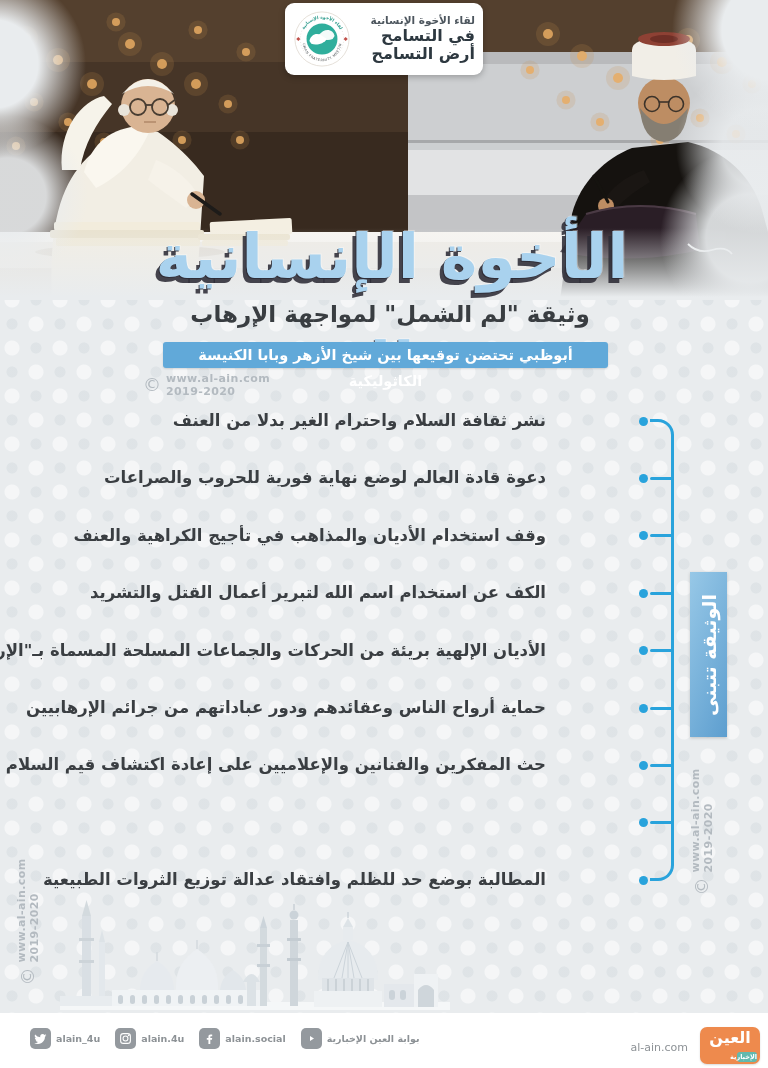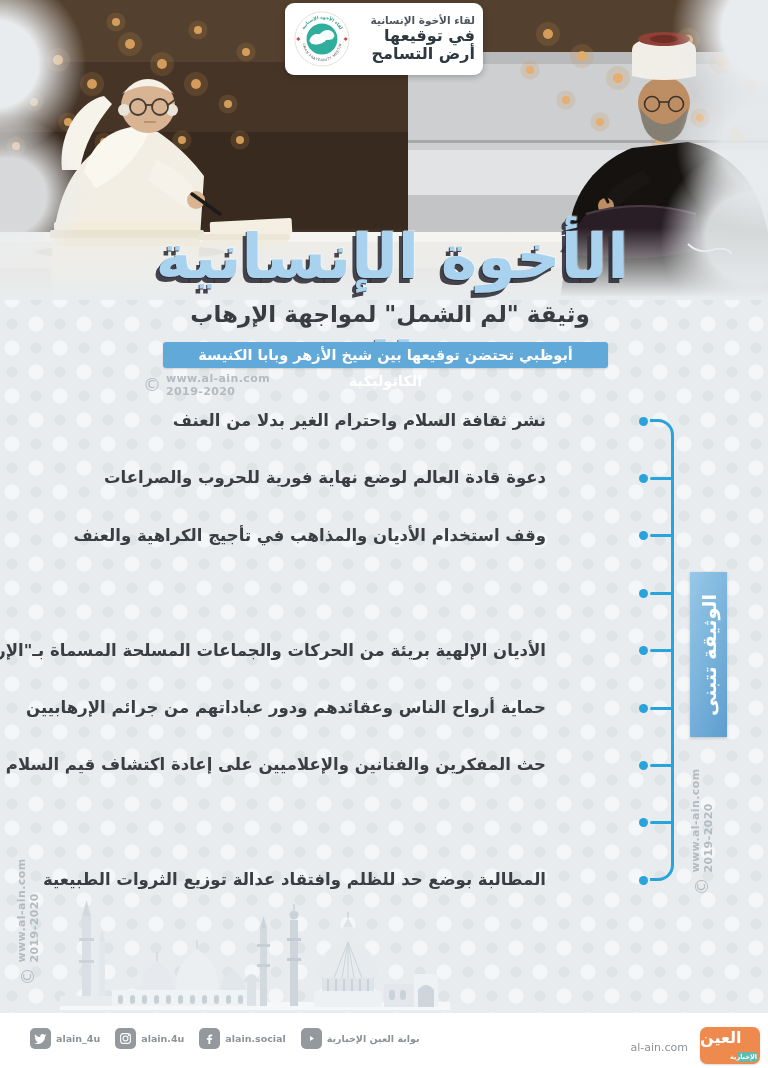--- a/index.html
+++ b/index.html
@@ -67,21 +67,21 @@
   .footer{position:absolute;left:0;top:1013px;width:768px;height:55px;background:#fff;}
   .social-row{position:absolute;left:30px;top:15px;display:flex;align-items:center;gap:15px;}
   .social-item{display:flex;align-items:center;gap:5px;cursor:pointer;}
   .sicon{width:21px;height:21px;border-radius:5px;background:#94999e;display:flex;
     align-items:center;justify-content:center;}
   .handle{font-size:9.5px;font-weight:bold;color:#8d9296;}
   .handle.ar{direction:rtl;}
   .site-url{position:absolute;right:80px;top:28px;font-size:11px;color:#8d9296;}
   .brand-logo{position:absolute;right:8px;top:14px;width:60px;height:37px;border-radius:7px;
     background:var(--brand-orange,#ee8a4d);overflow:hidden;box-shadow:0 1px 2px rgba(0,0,0,.15);}
-  .brand-name{position:absolute;left:0;right:0;top:1px;text-align:left;color:#fff;
+  .brand-name{position:absolute;left:0;right:0;top:1px;text-align:center;color:#fff;
     font-size:16px;font-weight:bold;direction:rtl;}
   .brand-tag{position:absolute;left:3px;right:3px;bottom:2px;height:10px;border-radius:3px;
     background:var(--brand-teal,#62b9ae);color:#fff;font-size:6.5px;font-weight:bold;
     text-align:center;line-height:10px;direction:rtl;margin-left:34px;}
 </style>
 </head>
 <body>
 
 <div class="page">
 
@@ -212,21 +212,21 @@
         <rect x="700" y="230" width="26" height="10" rx="3" fill="#1b1917" transform="rotate(7 713 235)"></rect>
         <path d="M688,244 q10,10 24,6 q14,-4 20,4" fill="none" stroke="#f4f4f2" stroke-width="1.8"></path>
       </g>
     </svg>
     <div class="photo-fade"></div>
   </div>
 
   <div class="badge-card">
     <div class="badge-text">
       <div class="badge-l1">لقاء الأخوة الإنسانية</div>
-      <div class="badge-l2">في توقيعها</div>
+      <div class="badge-l2">في التسامح</div>
       <div class="badge-l3">أرض التسامح</div>
     </div>
     <div class="seal">
       <svg viewBox="-30 -30 60 60" width="58" height="58">
         <circle cx="0" cy="0" r="28" fill="#fff" stroke="#e4dfd8" stroke-width="1"></circle>
         <circle cx="0" cy="0" r="22.5" fill="none" stroke="#d8d3cc" stroke-width=".6" stroke-dasharray="1,2"></circle>
         <path id="sealArcTop" d="M -21,0 A 21,21 0 0 1 21,0" fill="none"></path>
         <path id="sealArcBot" d="M -20,3 A 20,20 0 0 0 20,3" fill="none"></path>
         <text font-size="4.6" fill="#2f9e8f" font-weight="bold">
           <textPath href="#sealArcTop" startOffset="50%" text-anchor="middle">لقاء الأخوة الإنسانية</textPath>
@@ -276,20 +276,21 @@
   <div class="list-layer" id="list-layer">
     <div class="bracket-frame"></div>
   <div class="point-row" dir="rtl" style="top: 404px;">نشر ثقافة السلام واحترام الغير بدلا من العنف</div>
       <div class="dot" style="top: 416.5px;"></div>
       <div class="point-row" dir="rtl" style="top: 461.4px;">دعوة قادة العالم لوضع نهاية فورية للحروب والصراعات</div>
       <div class="dot" style="top: 473.9px;"></div>
       <div class="stub" style="top: 476.9px;"></div>
       <div class="point-row" dir="rtl" style="top: 518.8px;">وقف استخدام الأديان والمذاهب في تأجيج الكراهية والعنف</div>
       <div class="dot" style="top: 531.3px;"></div>
       <div class="stub" style="top: 534.3px;"></div>
+      <div class="point-row" dir="rtl" style="top: 576.2px;">الكف عن استخدام اسم الله لتبرير أعمال القتل والتشريد</div>
       <div class="dot" style="top: 588.7px;"></div>
       <div class="stub" style="top: 591.7px;"></div>
       <div class="point-row" dir="rtl" style="top: 633.6px;">الأديان الإلهية بريئة من الحركات والجماعات المسلحة المسماة بـ"الإرهاب"</div>
       <div class="dot" style="top: 646.1px;"></div>
       <div class="stub" style="top: 649.1px;"></div>
       <div class="point-row" dir="rtl" style="top: 691px;">حماية أرواح الناس وعقائدهم ودور عباداتهم من جرائم الإرهابيين</div>
       <div class="dot" style="top: 703.5px;"></div>
       <div class="stub" style="top: 706.5px;"></div>
       <div class="point-row" dir="rtl" style="top: 748.4px;">حث المفكرين والفنانين والإعلاميين على إعادة اكتشاف قيم السلام</div>
       <div class="dot" style="top: 760.9px;"></div>

